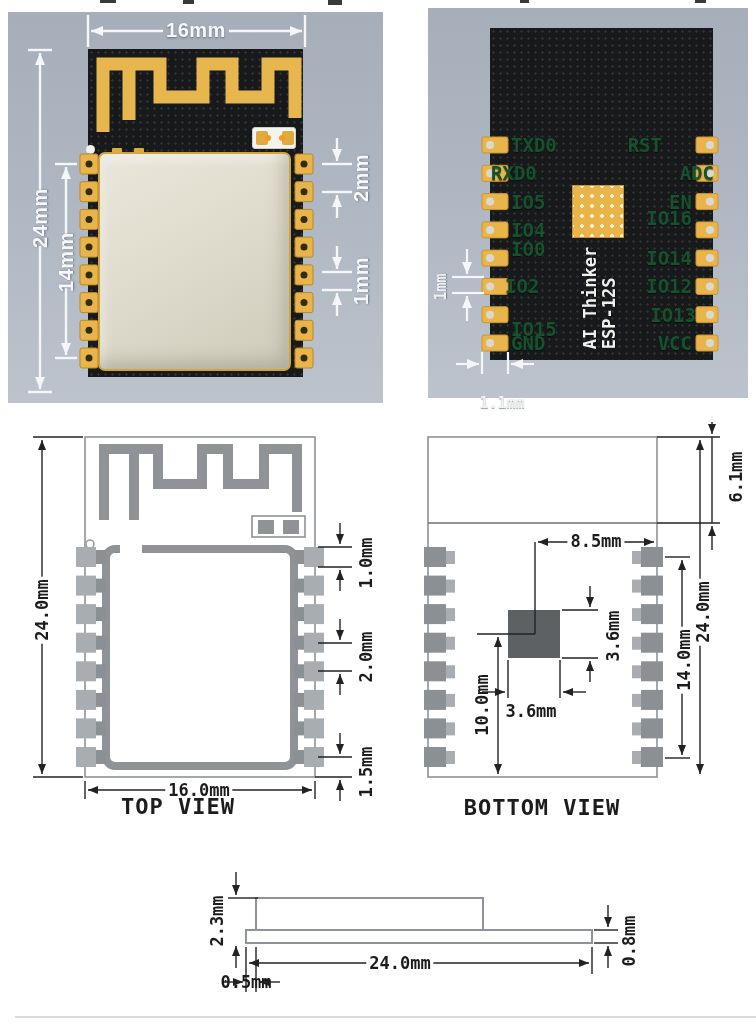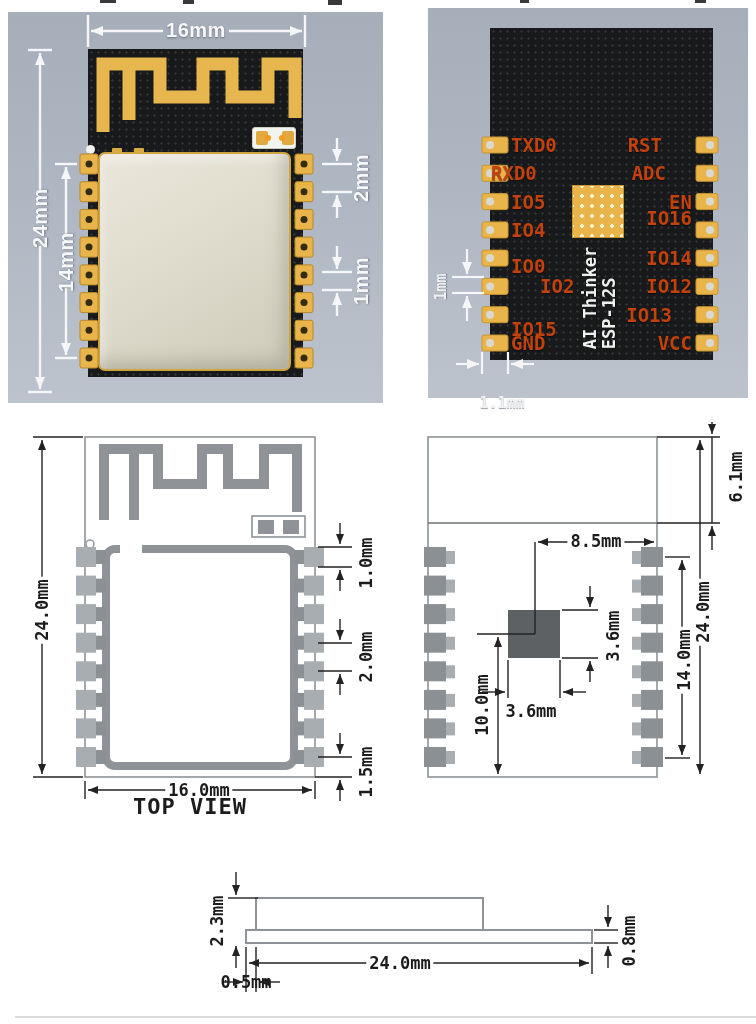--- a/index.html
+++ b/index.html
@@ -17,21 +17,21 @@
   .lab-p1 { font-family:"Liberation Sans",sans-serif; font-weight:700; font-size:20px;
     color:#f6f7f9; text-shadow:0 1px 2px rgba(70,78,95,.65); letter-spacing:.5px; }
   .lab-p2 { font-family:"DejaVu Sans Mono",monospace; font-weight:700; font-size:15px;
     color:#eef0f2; text-shadow:0 1px 1px rgba(60,66,80,.5); }
   .lab-d { font-family:"DejaVu Sans Mono",monospace; font-weight:700; font-size:17px;
     color:#1c1c1c; }
   .lab-cap { font-family:"DejaVu Sans Mono",monospace; font-weight:700; font-size:22px;
     color:#1c1c1c; letter-spacing:1px; }
   .bg { background:#fff; padding:0 3px; }
   .pin { position:absolute; z-index:3; height:20px; line-height:20px; white-space:nowrap;
-    font-family:"DejaVu Sans Mono",monospace; font-weight:700; font-size:19px; color:#c2410c;
+    font-family:"DejaVu Sans Mono",monospace; font-weight:700; font-size:19px; color:#14532d;
     text-shadow:0 1px 1px rgba(0,0,0,.5); }
   .pin.r { width:82px; text-align:right; }
   #pcb1, #pcb2 { position:absolute; z-index:1; background-color:#17191b;
     background-image:radial-gradient(circle, rgba(70,72,74,.5) 1px, transparent 1.4px);
     background-size:7px 7px; }
   #shield1 { position:absolute; z-index:1; border:2px solid #cda43e; border-radius:7px;
     background:linear-gradient(150deg,#eae6da 0%,#ddd9ca 55%,#cecbbb 100%);
     box-shadow:inset -6px -8px 16px rgba(110,105,85,.30), inset 4px 6px 10px rgba(255,255,255,.55); }
   #led1 { position:absolute; z-index:1; background:#f3f3ef; border:1px solid #cfcfc6; border-radius:3px; }
   #led1 .pad { position:absolute; top:3px; width:12px; height:14px; background:#e2aa3e; border-radius:2px; }
@@ -77,32 +77,32 @@
   <div id="thermal" style="left:572px;top:185px;width:52px;height:53px"></div>
   <div id="chiptext" style="left:600px;top:298px">
     <div>AI Thinker</div>
     <div>ESP-12S</div>
   </div>
 
   <div class="pin" style="left:511px;top:135px">TXD0</div>
   <div class="pin" style="left:491px;top:163px">RXD0</div>
   <div class="pin" style="left:511px;top:192px">IO5</div>
   <div class="pin" style="left:511px;top:220px">IO4</div>
-  <div class="pin" style="left:511px;top:256px">IO0</div>
-  <div class="pin" style="left:540px;top:276px">IO2</div>
+  <div class="pin" style="left:511px;top:239px">IO0</div>
+  <div class="pin" style="left:505px;top:276px">IO2</div>
   <div class="pin" style="left:511px;top:319px">IO15</div>
   <div class="pin" style="left:511px;top:333px">GND</div>
 
   <div class="pin r" style="left:580px;top:135px">RST</div>
-  <div class="pin r" style="left:584px;top:163px">ADC</div>
+  <div class="pin r" style="left:632px;top:163px">ADC</div>
   <div class="pin r" style="left:610px;top:192px">EN</div>
   <div class="pin r" style="left:610px;top:208px">IO16</div>
   <div class="pin r" style="left:610px;top:248px">IO14</div>
   <div class="pin r" style="left:610px;top:276px">IO12</div>
-  <div class="pin r" style="left:590px;top:305px">IO13</div>
+  <div class="pin r" style="left:614px;top:305px">IO13</div>
   <div class="pin r" style="left:610px;top:333px">VCC</div>
 
   <svg id="overlay" width="756" height="1024" viewBox="0 0 756 1024">
     <defs>
       <marker id="ab" markerWidth="11" markerHeight="9" refX="10" refY="4.5" orient="auto" markerUnits="userSpaceOnUse">
         <path d="M0,0.5 L10,4.5 L0,8.5 z" fill="#222"></path>
       </marker>
       <marker id="aw" markerWidth="13" markerHeight="11" refX="12" refY="5.5" orient="auto" markerUnits="userSpaceOnUse">
         <path d="M0,0.5 L12,5.5 L0,10.5 z" fill="#f4f6f8"></path>
       </marker>
@@ -380,29 +380,30 @@
   <div class="lab lab-p1 rot" style="left:361px;top:281px">1mm</div>
 
   <div class="lab lab-p2 rot" style="left:441px;top:287px">1mm</div>
   <div class="lab lab-p2" style="left:502px;top:403px">1.1mm</div>
 
   <div class="lab lab-d rot bg" style="left:42px;top:610px">24.0mm</div>
   <div class="lab lab-d bg" style="left:199px;top:790px">16.0mm</div>
   <div class="lab lab-d rot" style="left:366px;top:563px">1.0mm</div>
   <div class="lab lab-d rot" style="left:366px;top:657px">2.0mm</div>
   <div class="lab lab-d rot" style="left:366px;top:772px">1.5mm</div>
-  <div class="lab lab-cap" style="left:190px;top:806px">TOP VIEW</div>
+  <div class="lab lab-cap" style="left:178px;top:806px">TOP VIEW</div>
 
   <div class="lab lab-d rot" style="left:736px;top:477px">6.1mm</div>
   <div class="lab lab-d bg" style="left:596px;top:541px">8.5mm</div>
   <div class="lab lab-d rot bg" style="left:703px;top:612px">24.0mm</div>
   <div class="lab lab-d rot bg" style="left:684px;top:660px">14.0mm</div>
   <div class="lab lab-d rot" style="left:613px;top:636px">3.6mm</div>
   <div class="lab lab-d" style="left:531px;top:711px">3.6mm</div>
   <div class="lab lab-d rot" style="left:482px;top:705px">10.0mm</div>
+  <div class="lab lab-cap" style="left:542px;top:807px">BOTTOM VIEW</div>
 
   <div class="lab lab-d rot" style="left:217px;top:921px">2.3mm</div>
   <div class="lab lab-d bg" style="left:400px;top:963px">24.0mm</div>
   <div class="lab lab-d rot" style="left:629px;top:941px">0.8mm</div>
   <div class="lab lab-d" style="left:246px;top:982px">0.5mm</div>
 
   <div id="botline" style="left:15px;top:1016px;width:741px;height:2px"></div>
 </div>
 
 </body></html>

